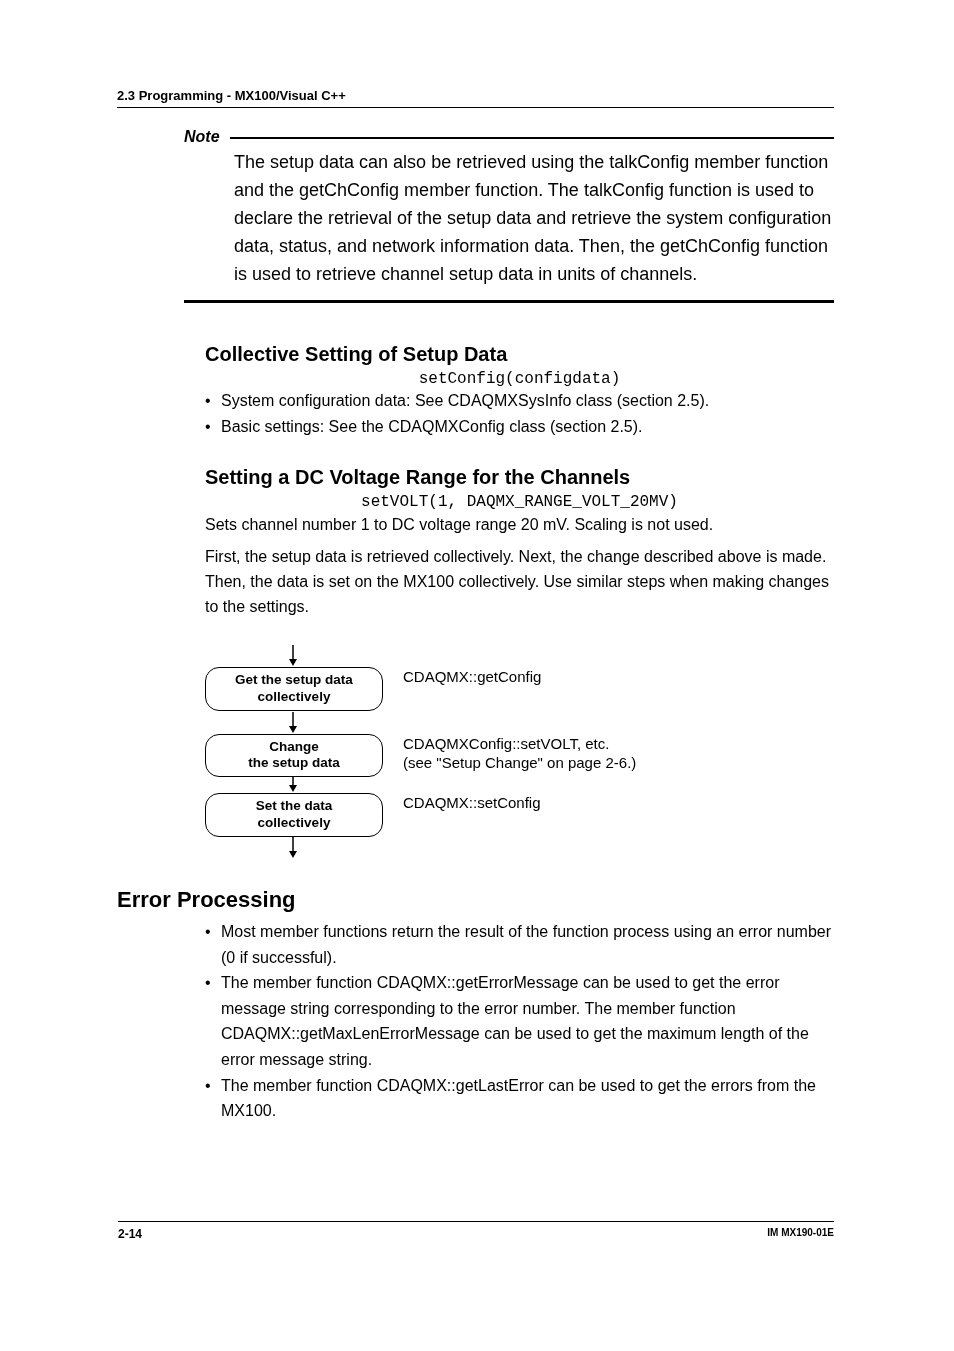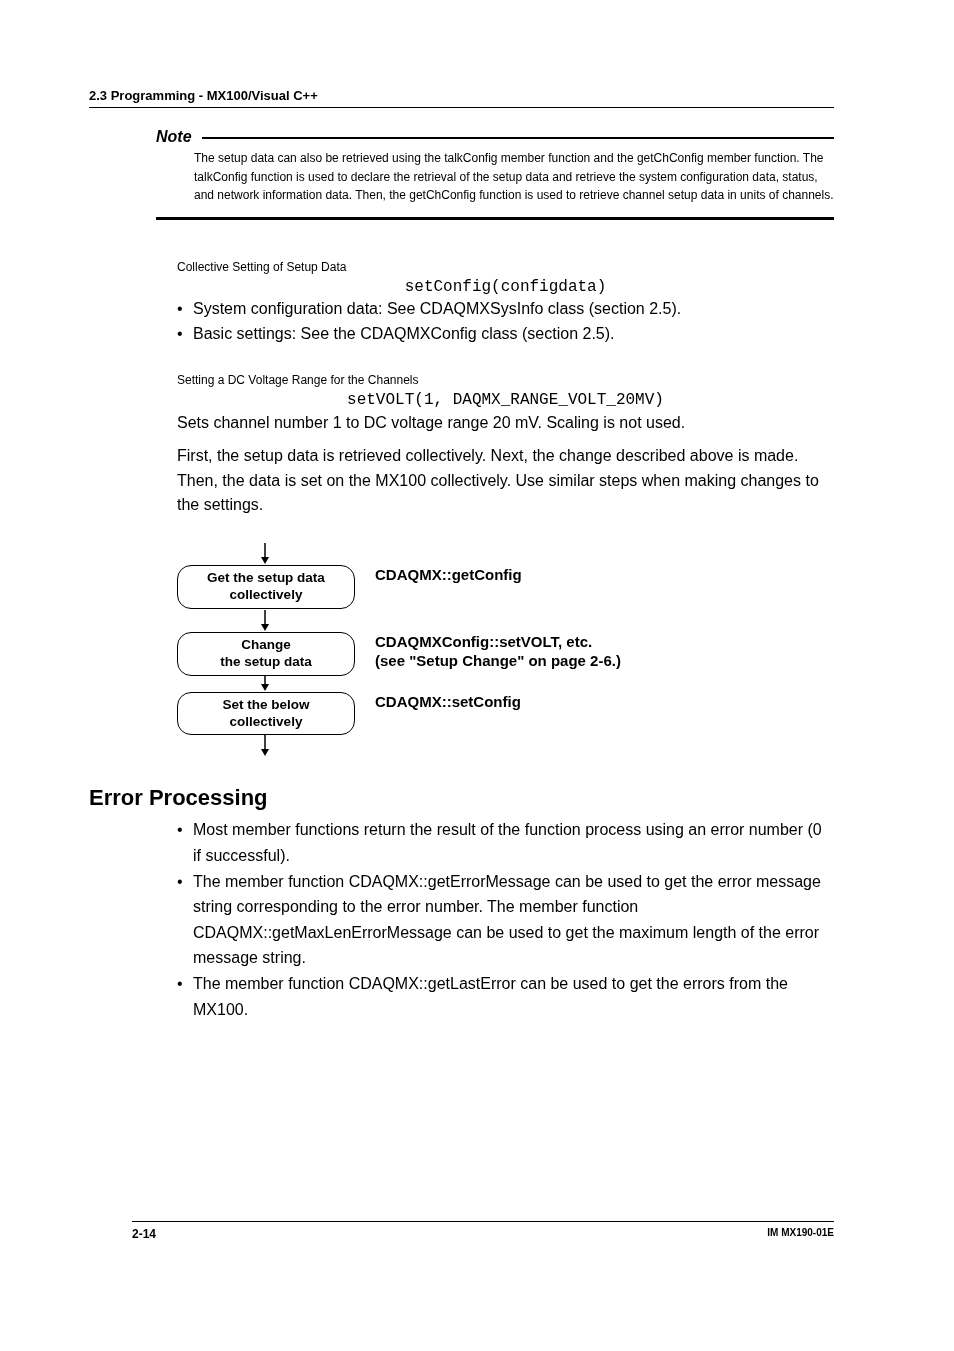--- a/index.html
+++ b/index.html
@@ -6,21 +6,21 @@
       margin: 0;
       padding: 0;
       font-family: Arial, Helvetica, sans-serif;
       background: #fff;
       color: #000;
       width: 954px;
       height: 1351px;
       position: relative;
     }
     .content {
-      padding: 88px 120px 0 89px;
+      padding: 88px 120px 0 117px;
     }
     .header-line {
       font-size: 13px;
       font-weight: bold;
       border-bottom: 1px solid #000;
       padding-bottom: 4px;
       margin-bottom: 20px;
     }
     .note-block {
       margin-left: 67px;
@@ -32,36 +32,36 @@
       display: inline-block;
       position: relative;
     }
     .note-title-line {
       border-top: 2px solid #000;
       margin-top: -9px;
       margin-left: 46px;
       margin-bottom: 6px;
     }
     .note-body {
-      font-size: 12px;
+      font-size: 18px;
       line-height: 1.55;
-      margin-left: 38px;
+      margin-left: 50px;
       margin-top: 10px;
     }
     .note-bottomline {
       border-top: 3px solid #000;
       margin-top: 12px;
     }
     .section {
       margin-left: 88px;
       margin-top: 40px;
     }
     .section-heading {
-      font-weight: normal;
-      font-size: 12px;
+      font-weight: bold;
+      font-size: 20px;
       margin-bottom: 4px;
     }
     .code {
       font-family: "Courier New", monospace;
       font-size: 16px;
       text-align: center;
     }
     .body-text {
       font-size: 16px;
       line-height: 1.55;
@@ -94,21 +94,21 @@
       border: 1.5px solid #000;
       border-radius: 14px;
       width: 176px;
       padding: 4px 0;
       text-align: center;
       font-weight: bold;
       font-size: 13.5px;
       line-height: 1.25;
     }
     .flow-label {
-      font-weight: bold;
+      font-weight: normal;
       font-size: 15px;
       margin-left: 20px;
       line-height: 1.3;
     }
     .flow-arrow {
       width: 176px;
       display: flex;
       justify-content: center;
       padding: 1px 0 0 0;
     }
@@ -118,21 +118,21 @@
       margin-top: 28px;
       margin-left: 0;
     }
     .error-section {
       margin-left: 88px;
       margin-top: 6px;
     }
     .footer {
       position: absolute;
       bottom: 110px;
-      left: 132px;
+      left: 118px;
       right: 120px;
       border-top: 1px solid #000;
       padding-top: 5px;
       display: flex;
       justify-content: space-between;
       font-size: 12px;
       font-weight: bold;
     }
     .footer-right {
       font-size: 10px;
@@ -200,21 +200,21 @@
       </div>
     </div>
     <div class="flow-arrow" style="padding:0">
       <svg width="12" height="16">
           <line x1="6" y1="0" x2="6" y2="11" stroke="#000" stroke-width="1.5"></line>
           <polygon points="2,8 10,8 6,15" fill="#000"></polygon>
         </svg>
     </div>
     <div class="flow-row">
       <div class="flow-box">
-        <span>Set the below</span><br>
+        <span>Set the data</span><br>
         <span>collectively</span>
       </div>
       <div class="flow-label">CDAQMX::setConfig</div>
     </div>
     <div class="flow-arrow" style="padding:0">
       <svg width="12" height="22">
           <line x1="6" y1="0" x2="6" y2="17" stroke="#000" stroke-width="1.5"></line>
           <polygon points="2,14 10,14 6,21" fill="#000"></polygon>
         </svg>
     </div>

